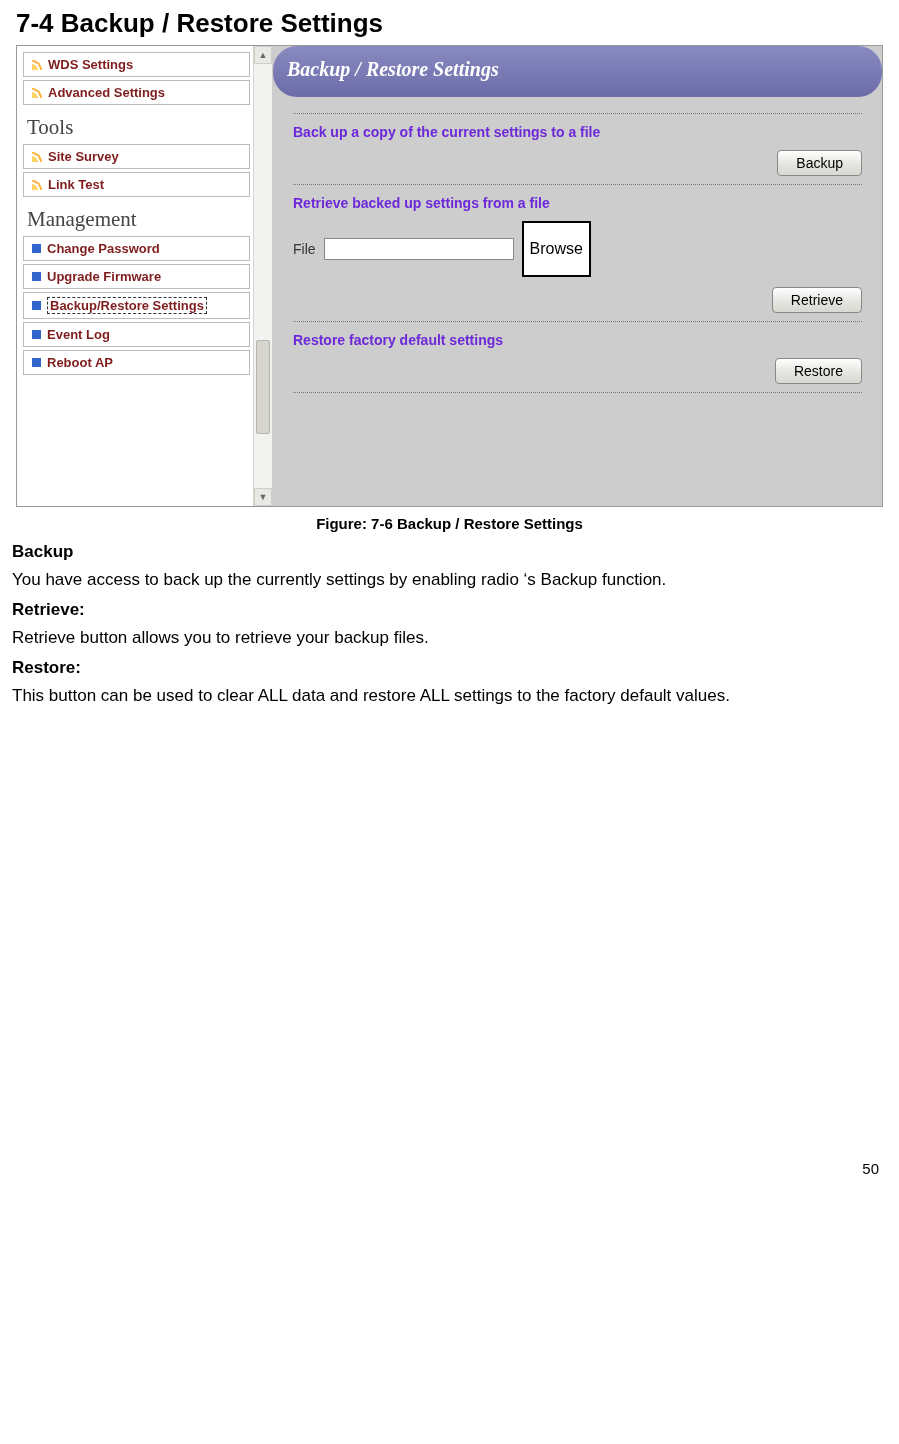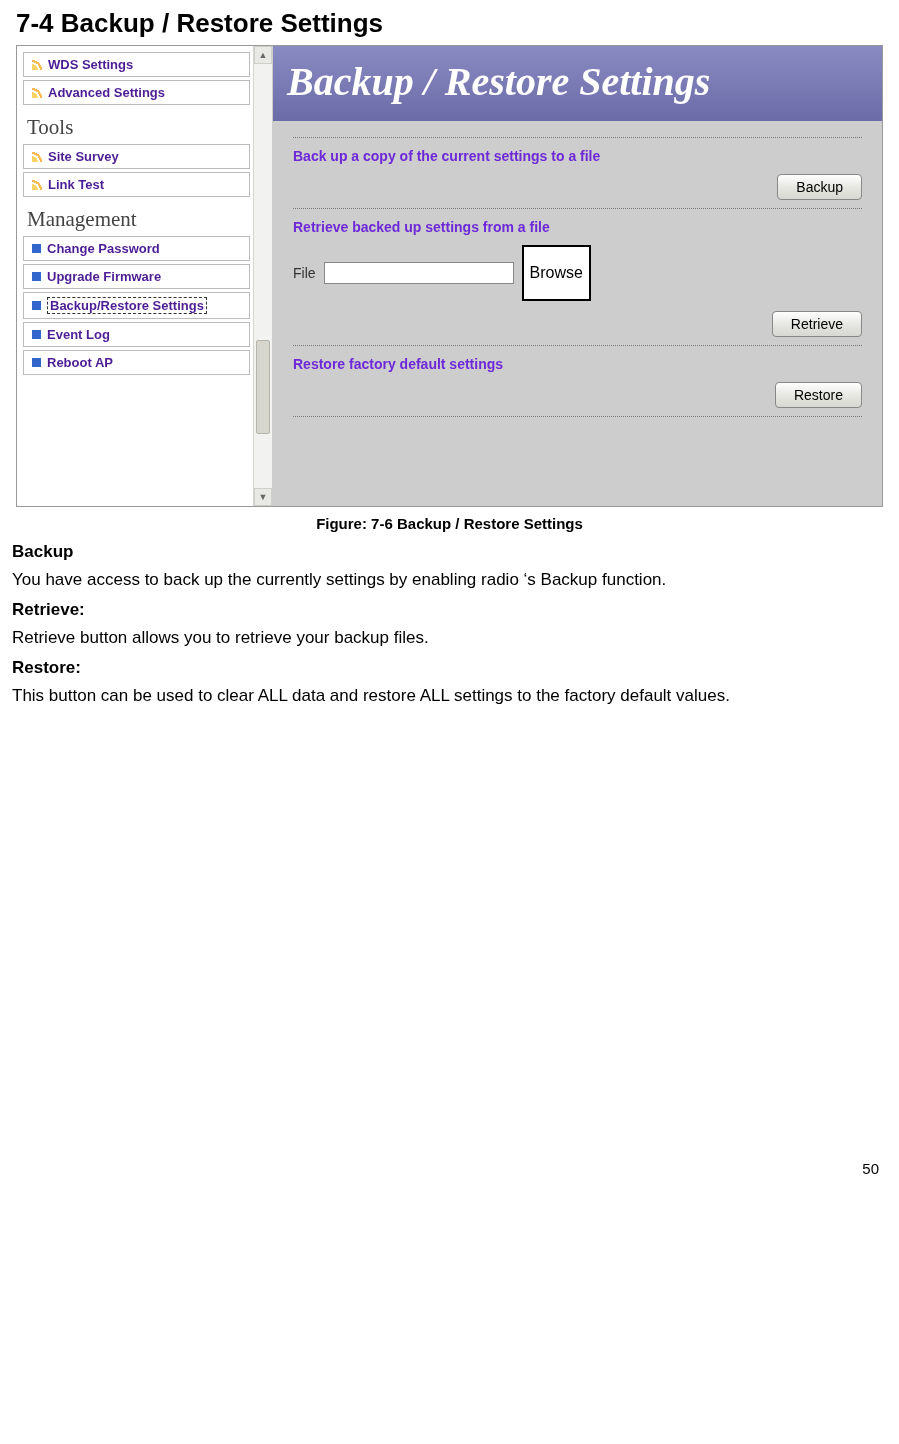--- a/index.html
+++ b/index.html
@@ -73,21 +73,21 @@
     .sidebar-inner {
       padding: 6px 22px 6px 6px;
     }
     .side-item {
       border: 1px solid #bbb;
       background: #fff;
       padding: 4px 8px;
       margin-bottom: 3px;
       font-size: 13px;
       font-weight: bold;
-      color: #4c1d95;
+      color: #7f1d1d;
       display: flex;
       align-items: center;
       gap: 6px;
     }
     .side-heading {
       font-size: 21px;
       font-weight: normal;
       color: #444;
       font-family: Georgia, 'Times New Roman', serif;
       margin: 10px 0 4px 4px;
@@ -115,23 +115,24 @@
       background: #cdcdcd;
       display: flex;
       flex-direction: column;
     }
     .main-title {
       background: #7f7fba;
       background: linear-gradient(to bottom, #8a8ac2 0%, #6b6ba8 100%);
       color: #fff;
       font-family: Georgia, 'Times New Roman', serif;
       font-style: italic;
-      font-size: 40px;
+      font-size: 20px;
       font-weight: bold;
       padding: 12px 13px 16px 14px;
+      border-radius: 24px;
     }
     .main-body {
       padding: 10px 20px;
     }
     .dotted-hr {
       border: none;
       border-top: 1px dotted #777;
       margin: 6px 0;
     }
     .section-label {

